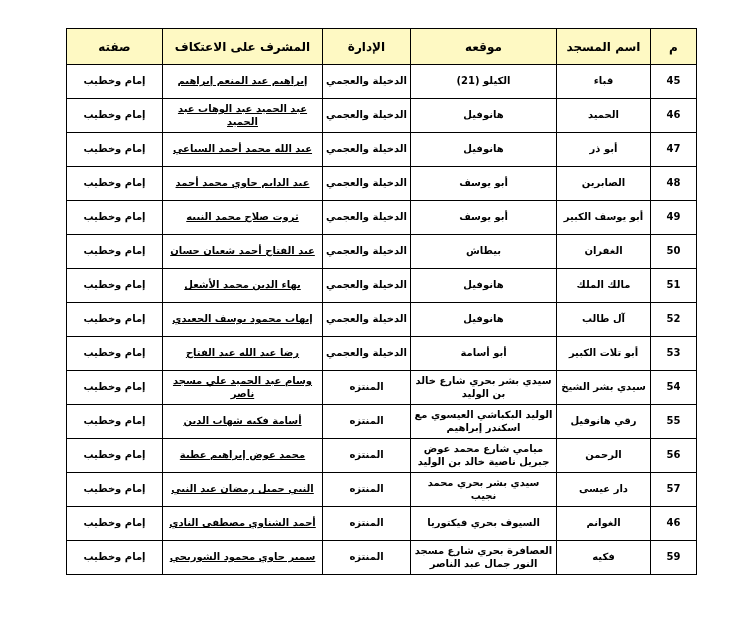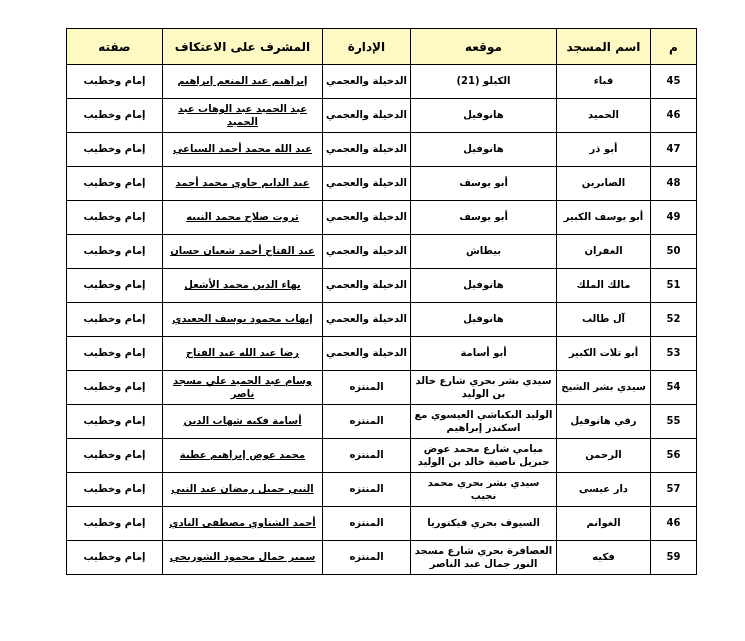--- a/index.html
+++ b/index.html
@@ -186,19 +186,19 @@
       <td class="cell-location">السيوف بحري فيكتوريا</td>
       <td class="cell-admin">المنتزه</td>
       <td class="cell-supervisor">أحمد الشناوي مصطفى النادي</td>
       <td class="cell-role">إمام وخطيب</td>
     </tr>
         <tr>
       <td class="cell-num">59</td>
       <td class="cell-mosque">فكيه</td>
       <td class="cell-location">العصافرة بحري شارع مسجد النور جمال عبد الناصر</td>
       <td class="cell-admin">المنتزه</td>
-      <td class="cell-supervisor">سمير جمال محمود الشوريجي</td>
+      <td class="cell-supervisor">سمير حاوي محمود الشوريجي</td>
       <td class="cell-role">إمام وخطيب</td>
     </tr>
       </tbody>
   </table>
 
 </div>
 
 </body></html>

